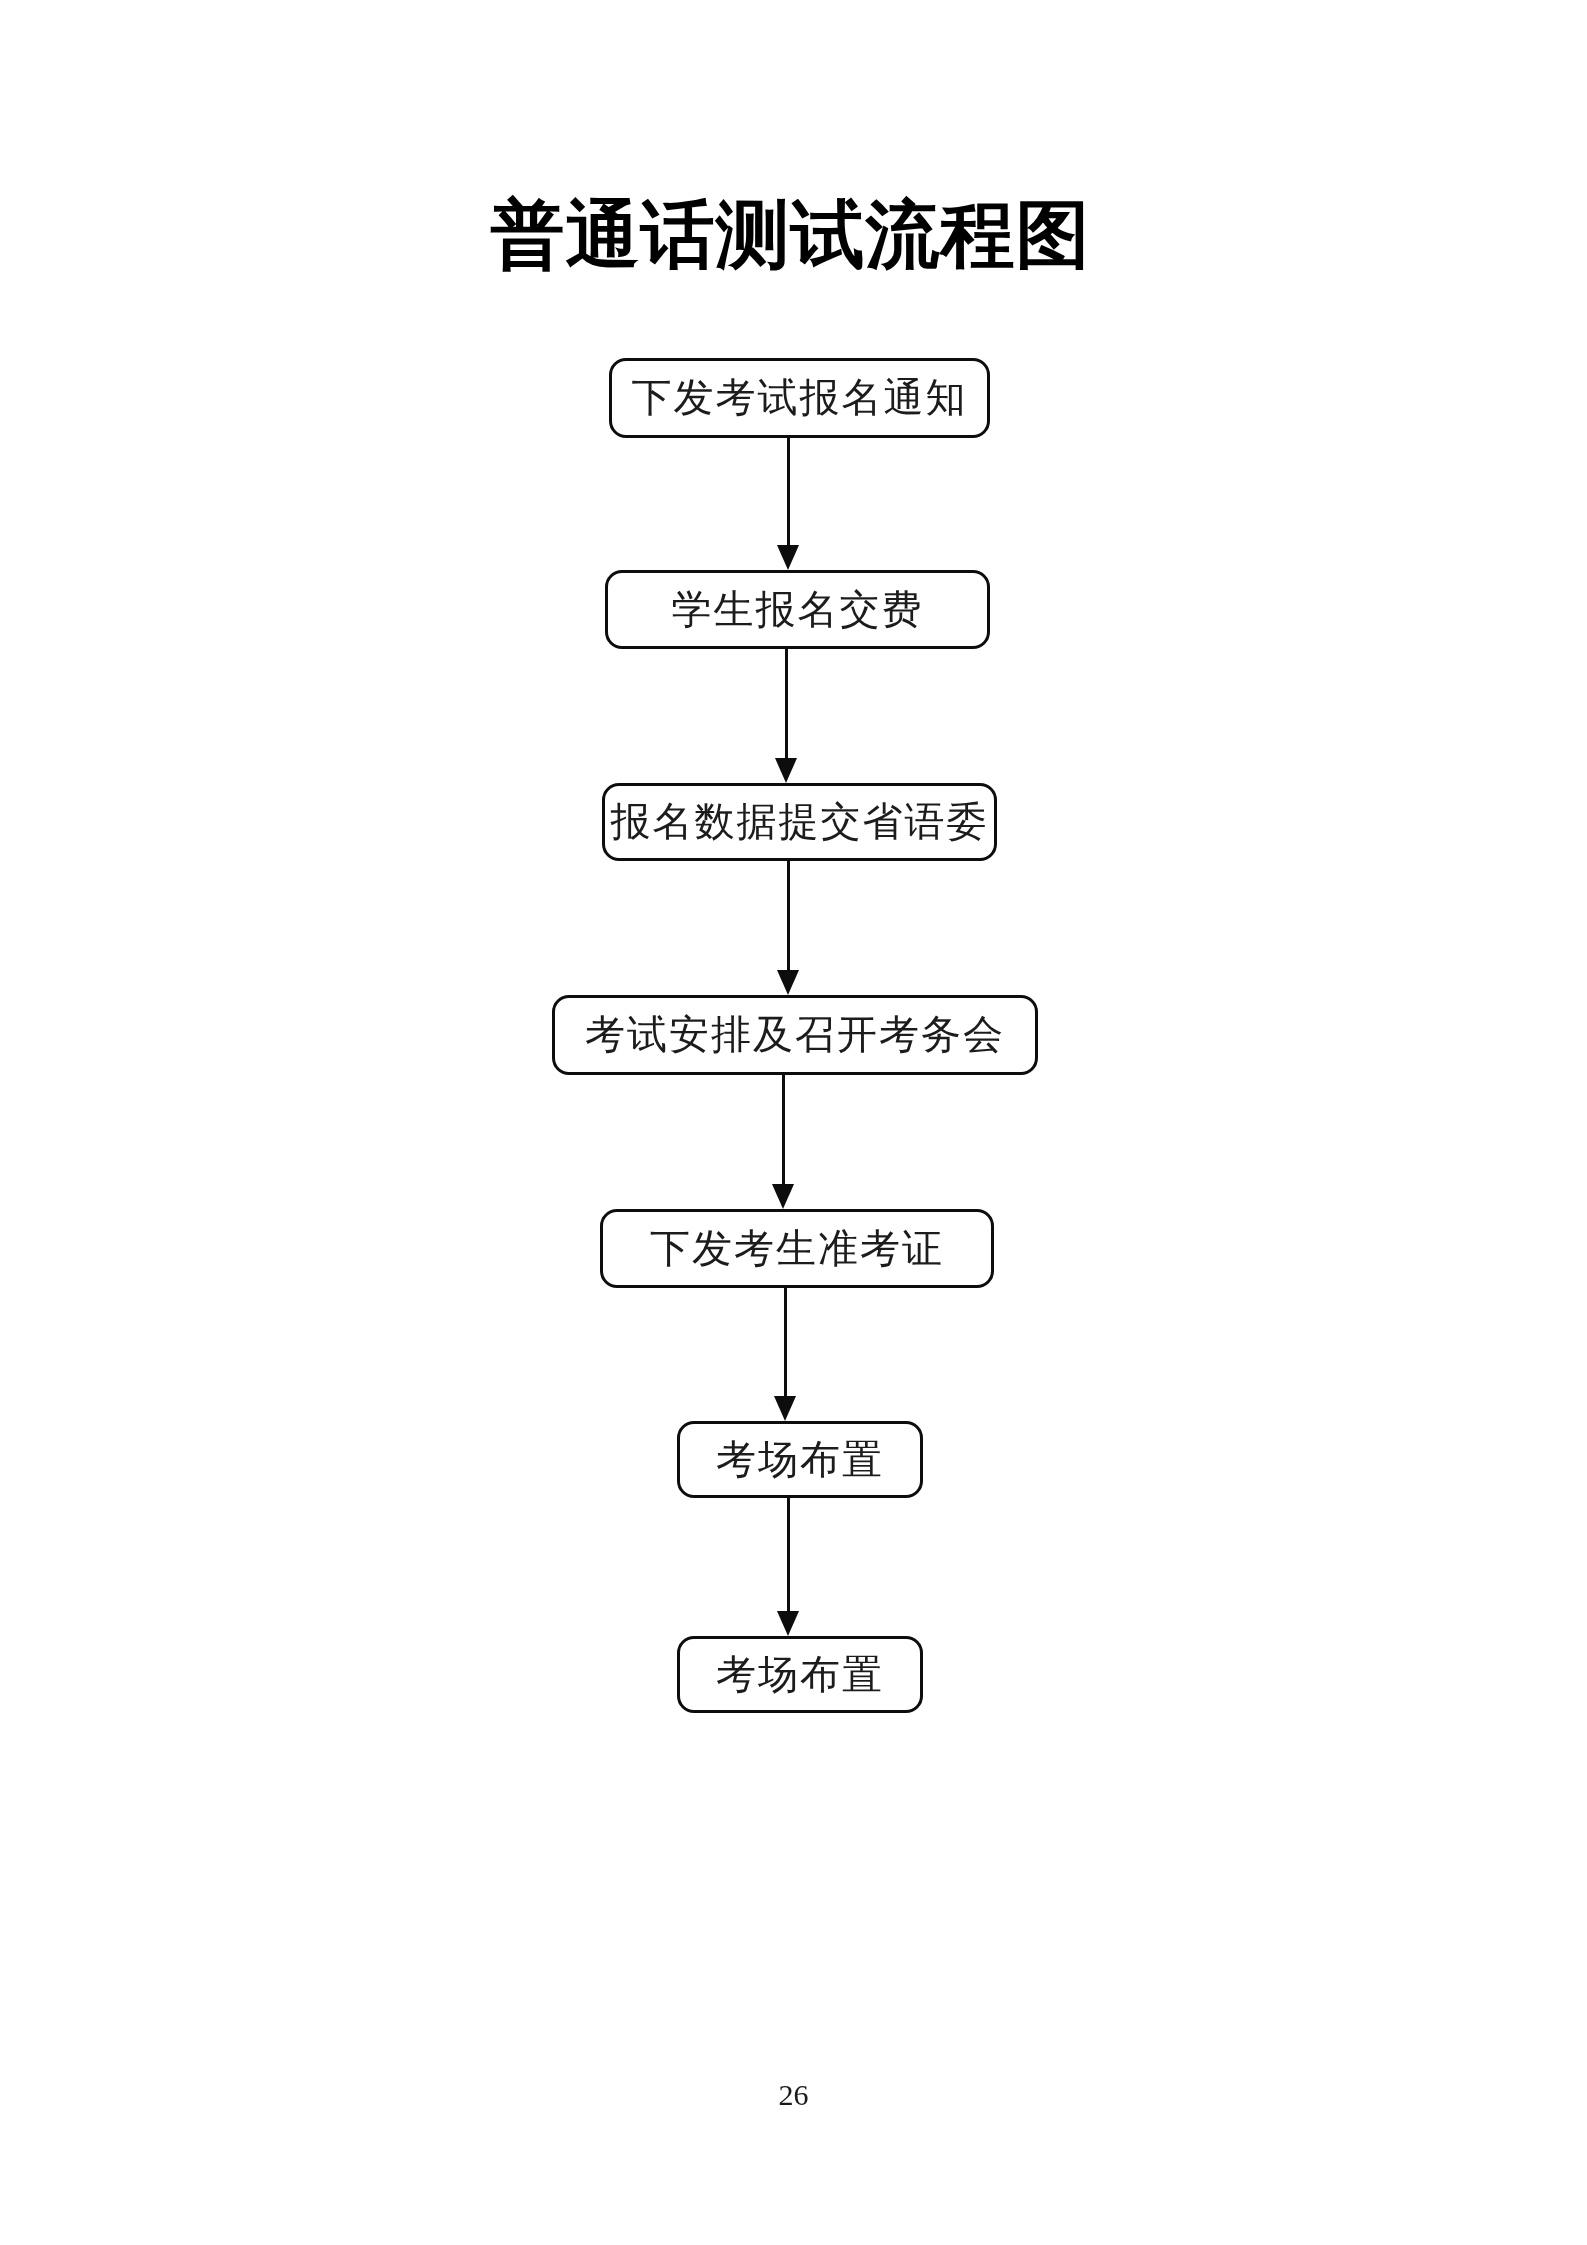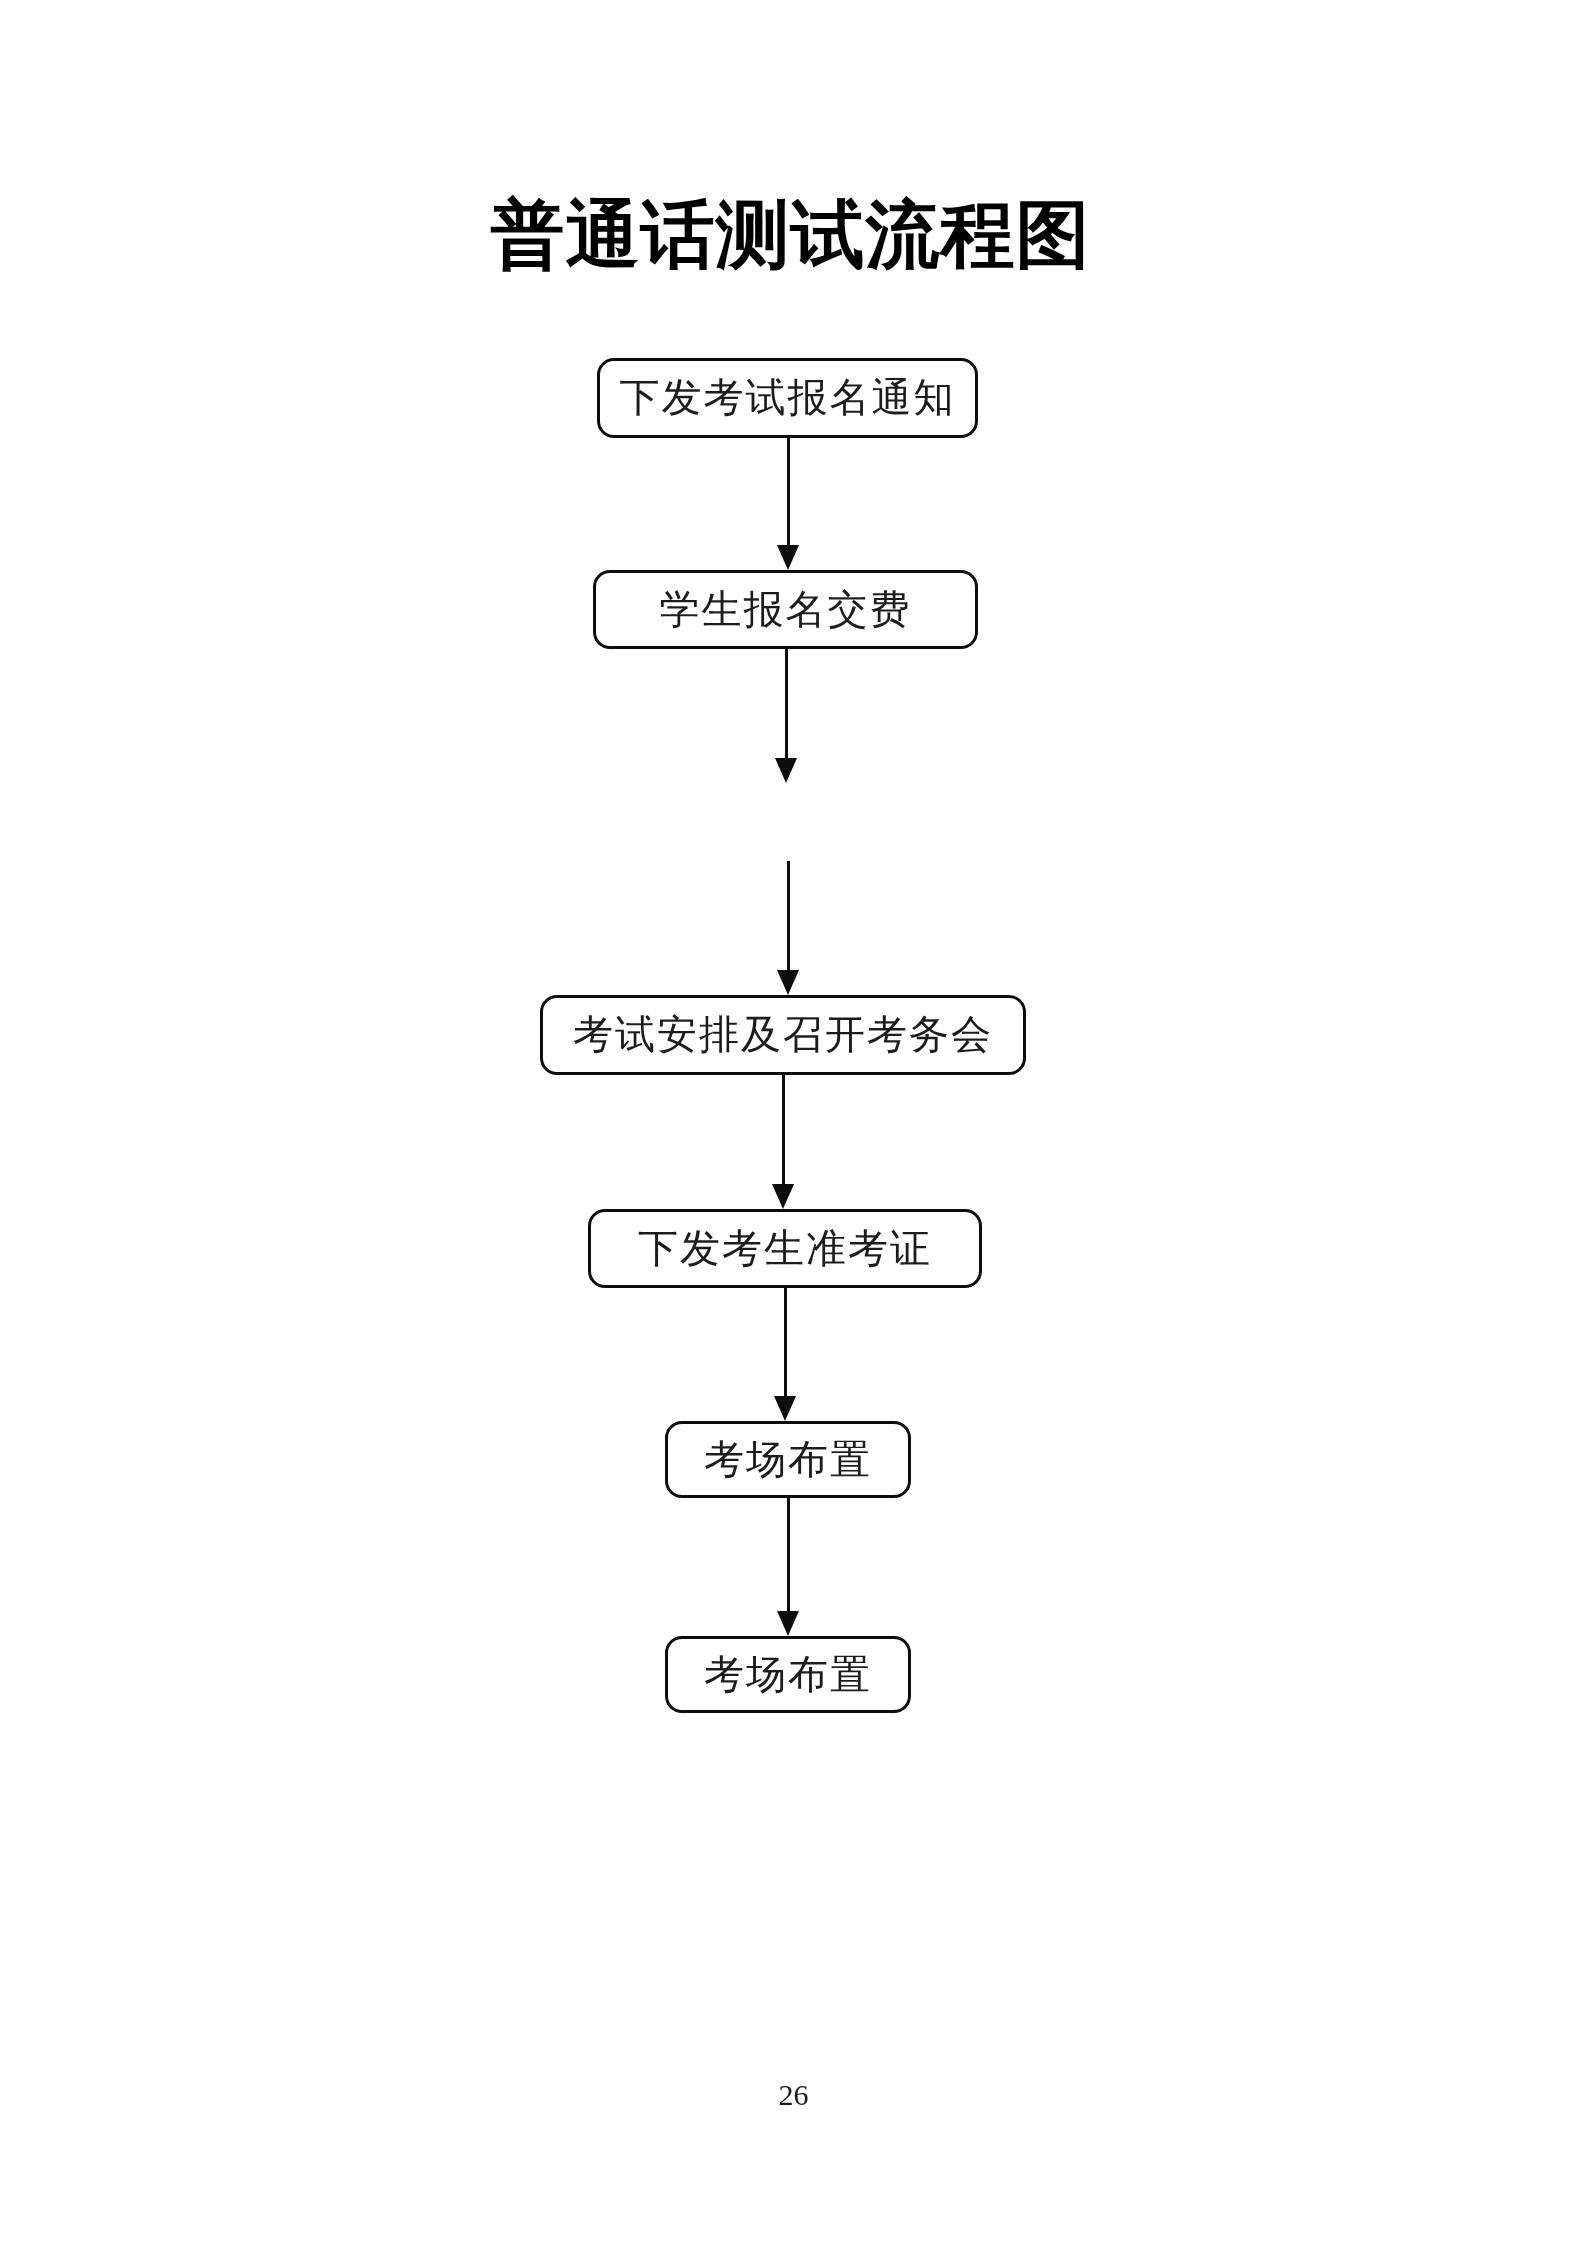--- a/index.html
+++ b/index.html
@@ -54,20 +54,21 @@
   .node {
     position: absolute;
     box-sizing: border-box;
     border: 3px solid #0d0d0d;
     border-radius: 17px;
     background: #ffffff;
     display: flex;
     align-items: center;
     justify-content: center;
     color: #1a1a1a;
+    margin-left: 12px;
   }
   .node .node-label {
     font-family: "Liberation Serif", "DejaVu Serif", serif;
     font-size: 40px;
     line-height: 1;
     letter-spacing: 2px;
     white-space: nowrap;
     color: #1c1c1c;
   }
 
@@ -113,20 +114,23 @@
     <span>普通话测试流程图</span>
   </div>
 
   <div id="flow">
       <div class="node" style="left: 597px; top: 358px; width: 381px; height: 80px;">
         <span class="node-label">下发考试报名通知</span>
       </div>
       <div class="node" style="left: 593px; top: 570px; width: 385px; height: 79px; text-align: right;">
         <span class="node-label">学生报名交费</span>
       </div>
+      <div class="node" style="left: 590px; top: 783px; width: 395px; height: 78px;">
+        <span class="node-label">报名数据提交省语委</span>
+      </div>
       <div class="node" style="left: 540px; top: 995px; width: 486px; height: 80px;">
         <span class="node-label">考试安排及召开考务会</span>
       </div>
       <div class="node" style="left: 588px; top: 1209px; width: 394px; height: 79px;">
         <span class="node-label">下发考生准考证</span>
       </div>
       <div class="node" style="left: 665px; top: 1421px; width: 246px; height: 77px;">
         <span class="node-label">考场布置</span>
       </div>
       <div class="node" style="left: 665px; top: 1636px; width: 246px; height: 77px;">

